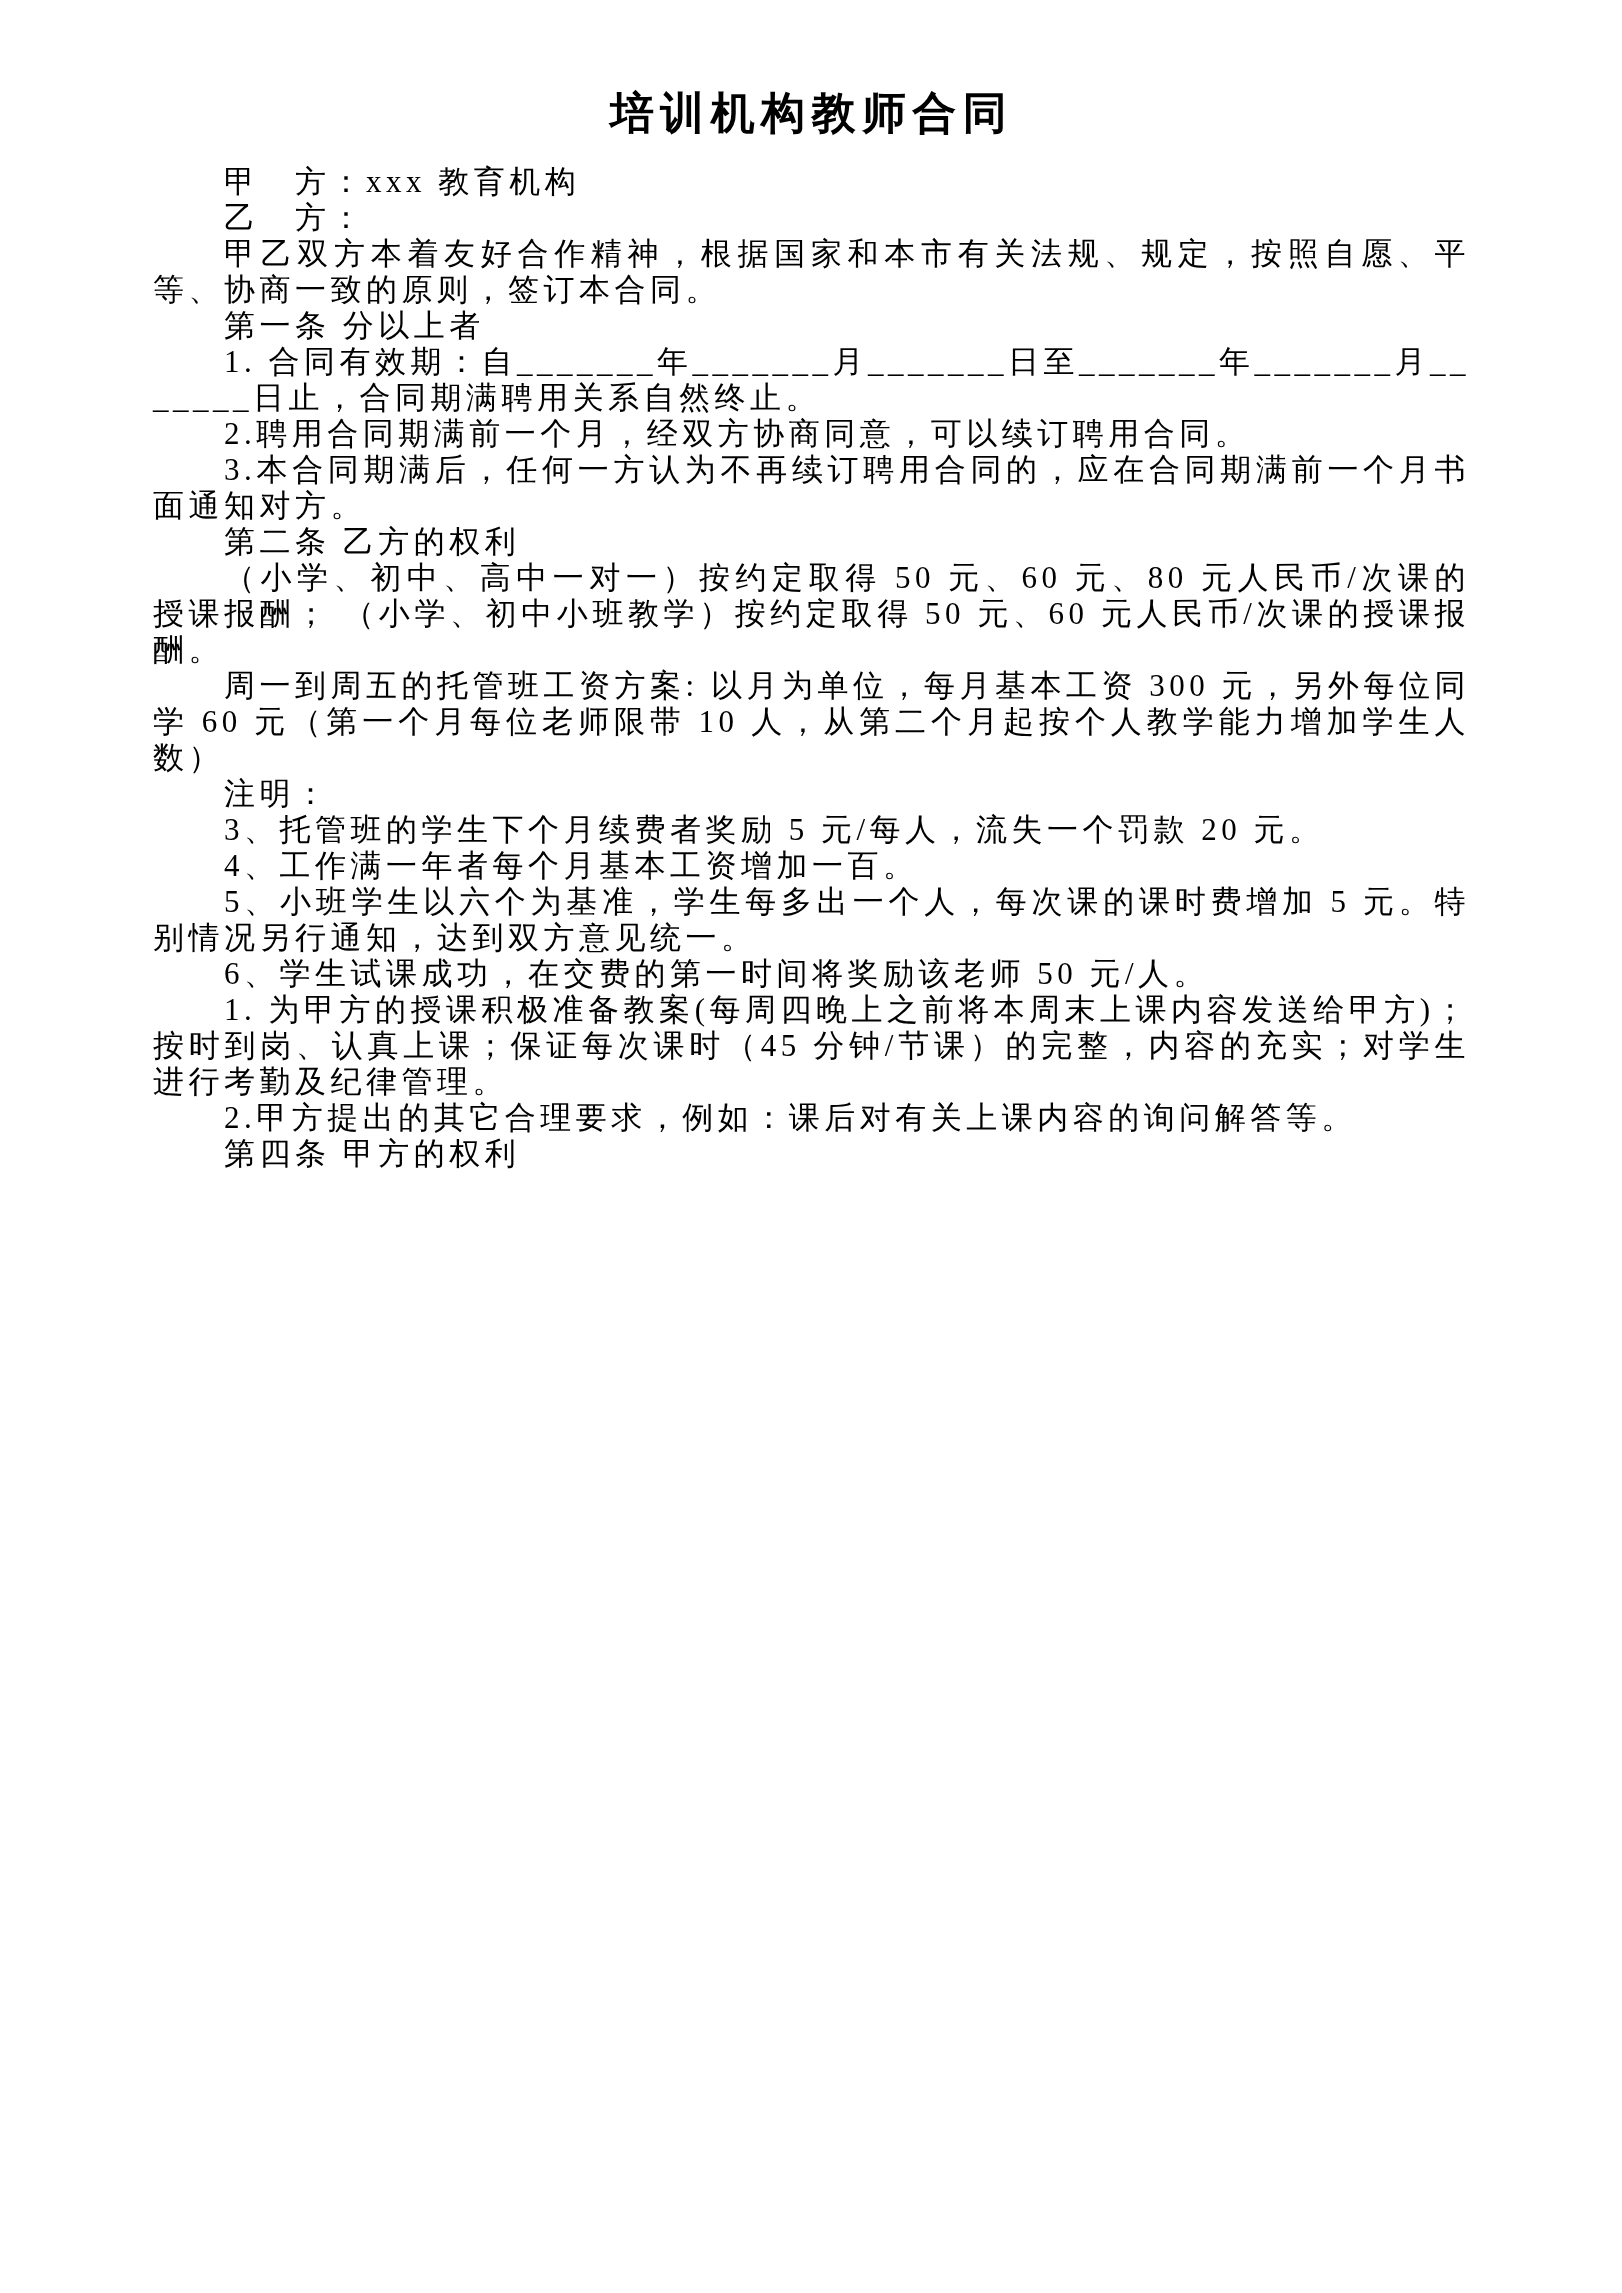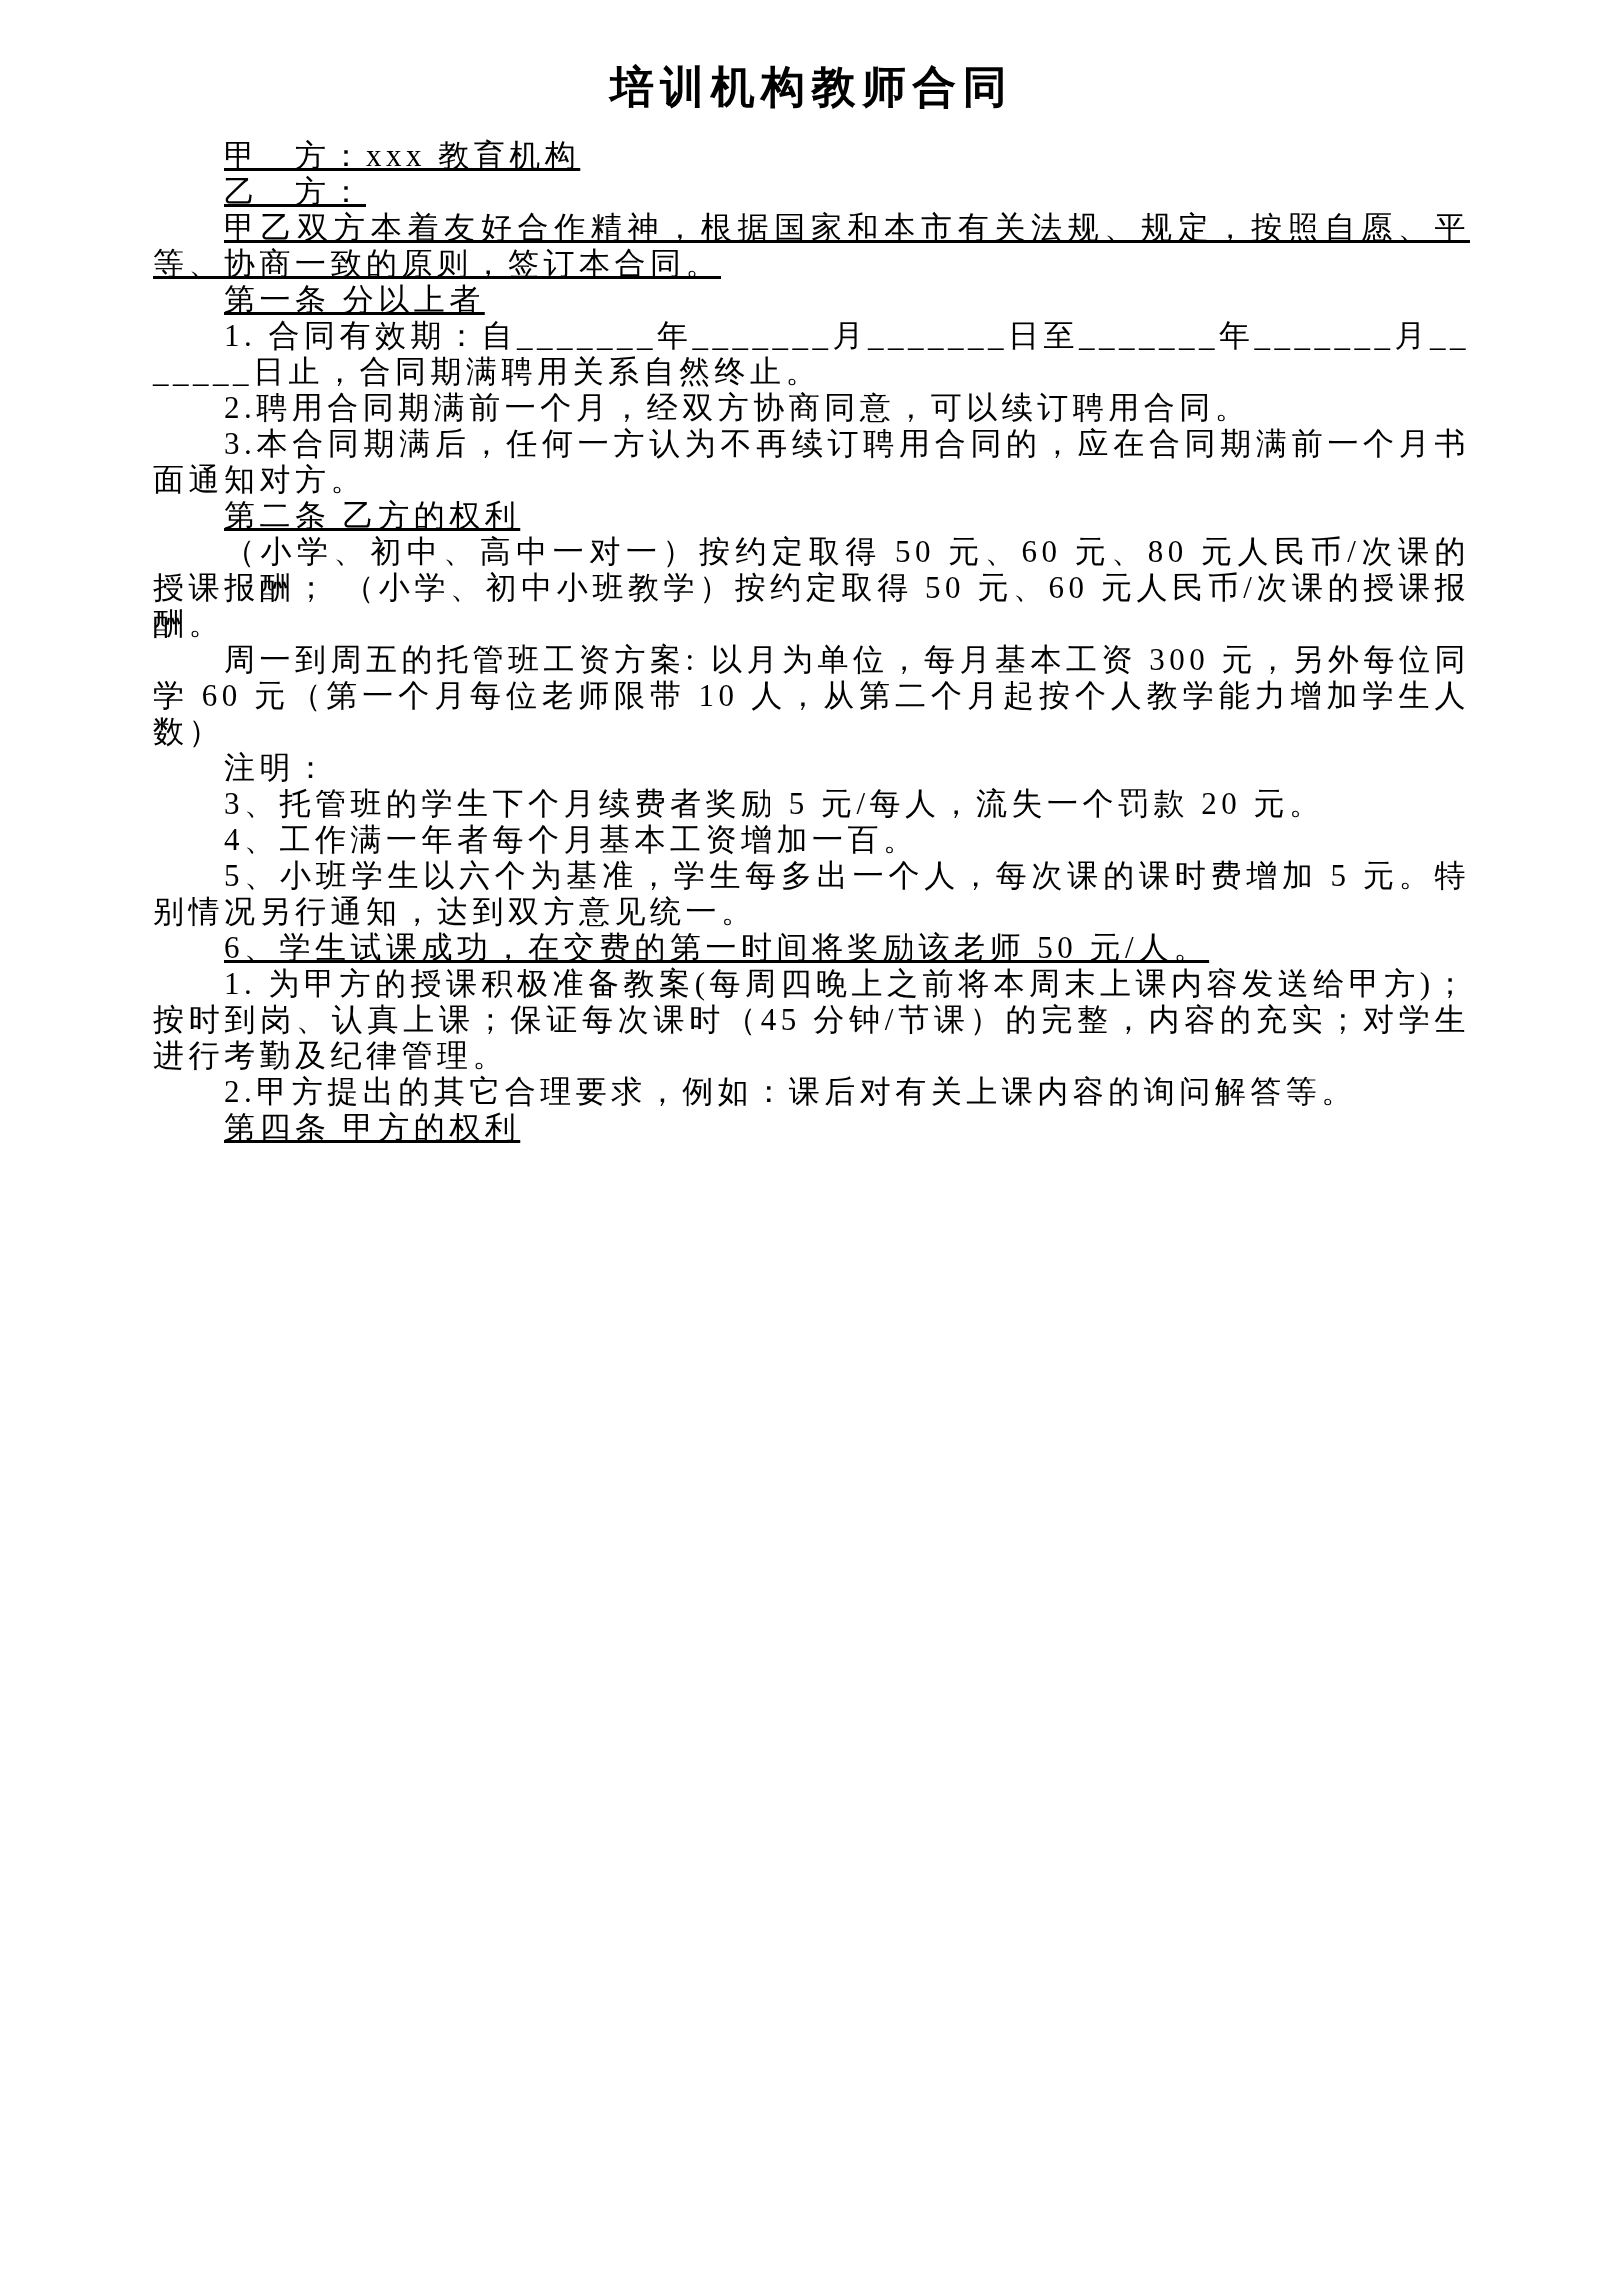--- a/index.html
+++ b/index.html
@@ -6,21 +6,21 @@
     margin: 0;
     padding: 0;
     background: #ffffff;
   }
   .page {
     position: relative;
     width: 1623px;
     height: 2294px;
     box-sizing: border-box;
     margin: 0 auto;
-    padding: 60px 153px 0 153px;
+    padding: 86px 153px 0 153px;
     background: #ffffff;
     color: #000000;
     font-family: "Liberation Serif", "DejaVu Serif", serif;
     font-size: 31px;
     line-height: 36px;
     letter-spacing: 4.5px;
     overflow: hidden;
   }
   .title {
     font-size: 44px;
@@ -33,21 +33,20 @@
   .body-blocks {
     width: 100%;
   }
   .para {
     margin: 0;
     text-indent: 71px;
     text-align: justify;
     word-break: break-all;
   }
   .para.spaced {
-    text-decoration: underline;
   }
 </style>
 </head>
 <body>
 
 <div class="page">
   <h1 class="title">培训机构教师合同</h1>
   <div class="body-blocks">
       <p class="para spaced">甲　方：xxx 教育机构</p>
       <p class="para spaced">乙　方：</p>

